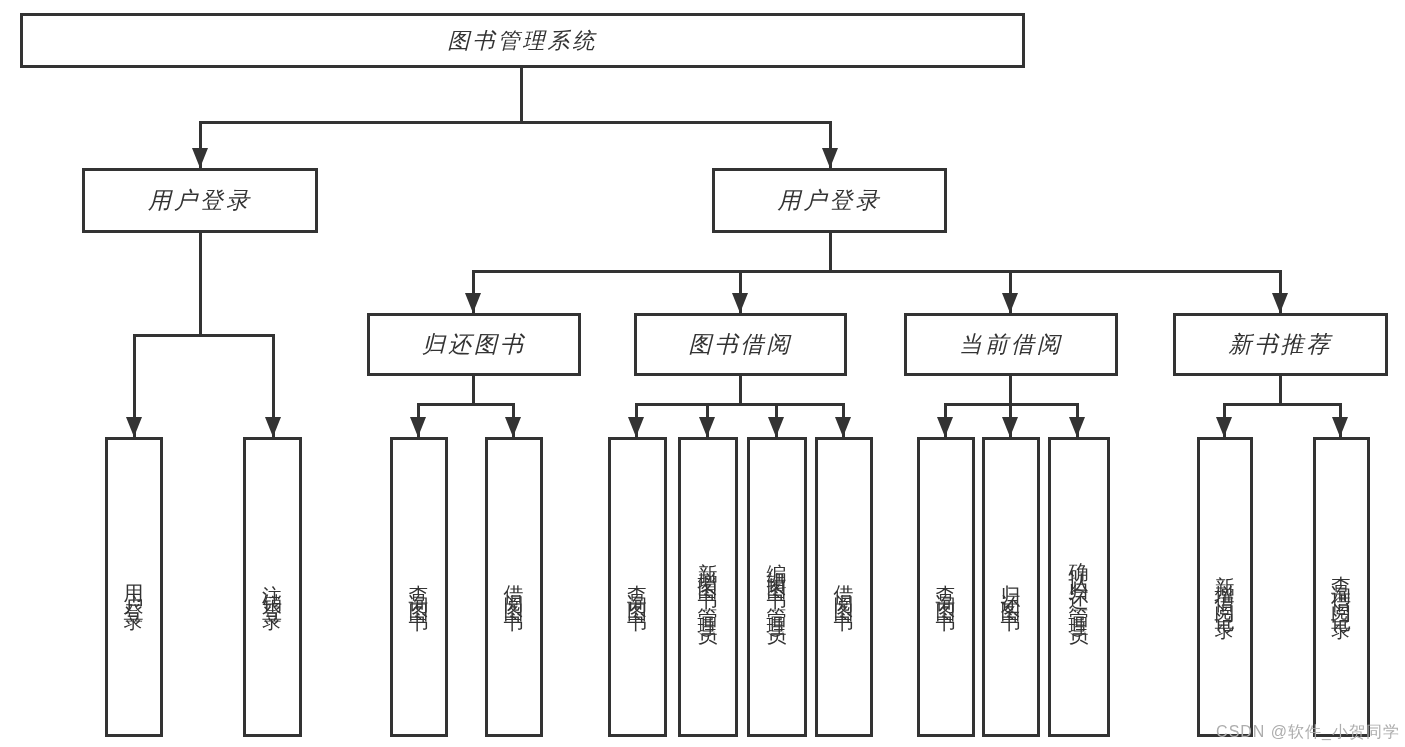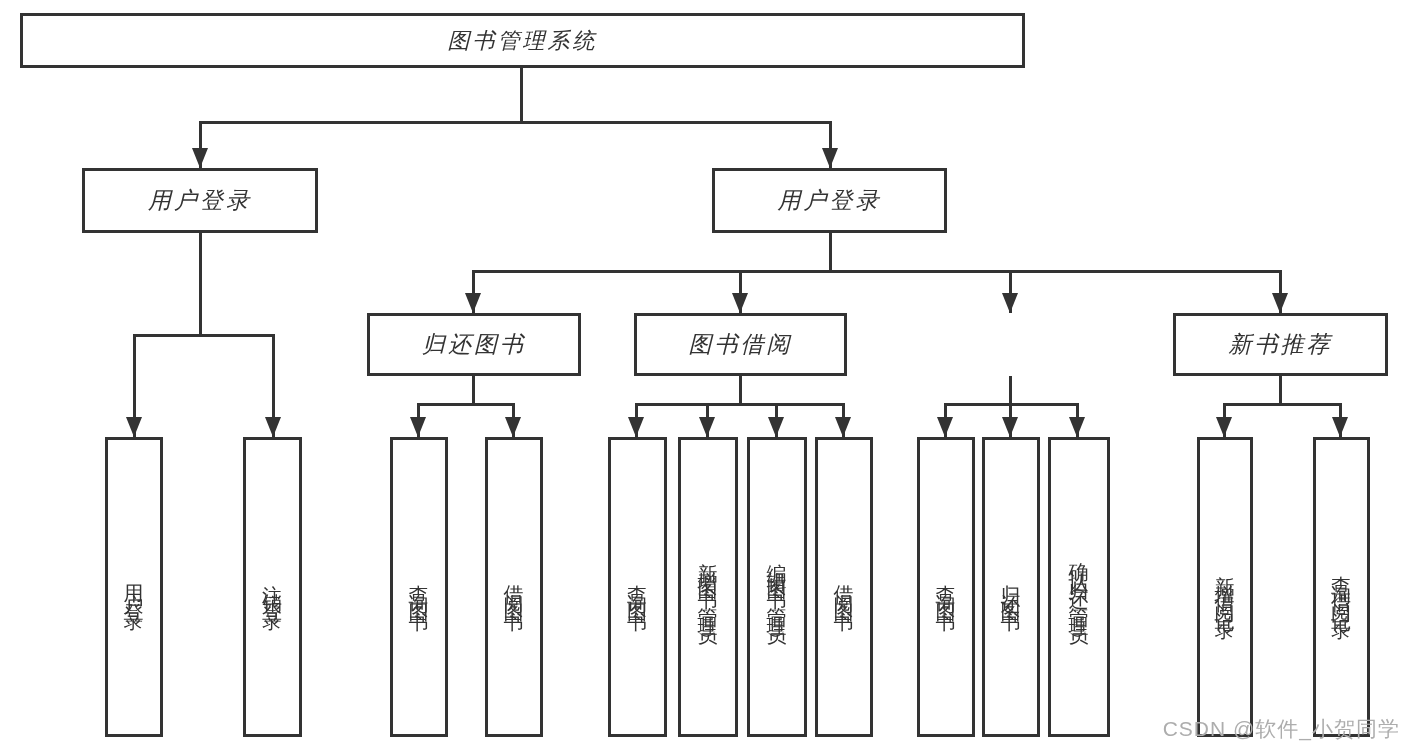--- a/index.html
+++ b/index.html
@@ -54,21 +54,21 @@
     width: 0;
     height: 0;
     border-left: 8px solid transparent;
     border-right: 8px solid transparent;
     border-top: 20px solid var(--line);
   }
   .watermark {
     position: absolute;
     right: 5px;
     bottom: 4px;
-    font-size: 21px;
+    font-size: 16px;
     letter-spacing: 1px;
     color: var(--watermark);
   }
 </style>
 </head>
 <body>
 
 <div class="stage">
 
   <div class="box hbox root" style="left:20px; top:13px; width:1005px; height:55px;">
@@ -80,20 +80,23 @@
   </div>
   <div class="box hbox" style="left:712px; top:168px; width:235px; height:65px;">
     <span>用户登录</span>
   </div>
 
   <div class="box hbox" style="left:367px; top:313px; width:214px; height:63px;">
     <span>归还图书</span>
   </div>
   <div class="box hbox" style="left:634px; top:313px; width:213px; height:63px;">
     <span>图书借阅</span>
+  </div>
+  <div class="box hbox" style="left:904px; top:313px; width:214px; height:63px;">
+    <span>当前借阅</span>
   </div>
   <div class="box hbox" style="left:1173px; top:313px; width:215px; height:63px;">
     <span>新书推荐</span>
   </div>
 
   <div class="box vbox" style="left:105px; top:437px; width:58px; height:300px;">
     <span>用户登录</span>
   </div>
   <div class="box vbox" style="left:243px; top:437px; width:59px; height:300px;">
     <span>注销登录</span>

